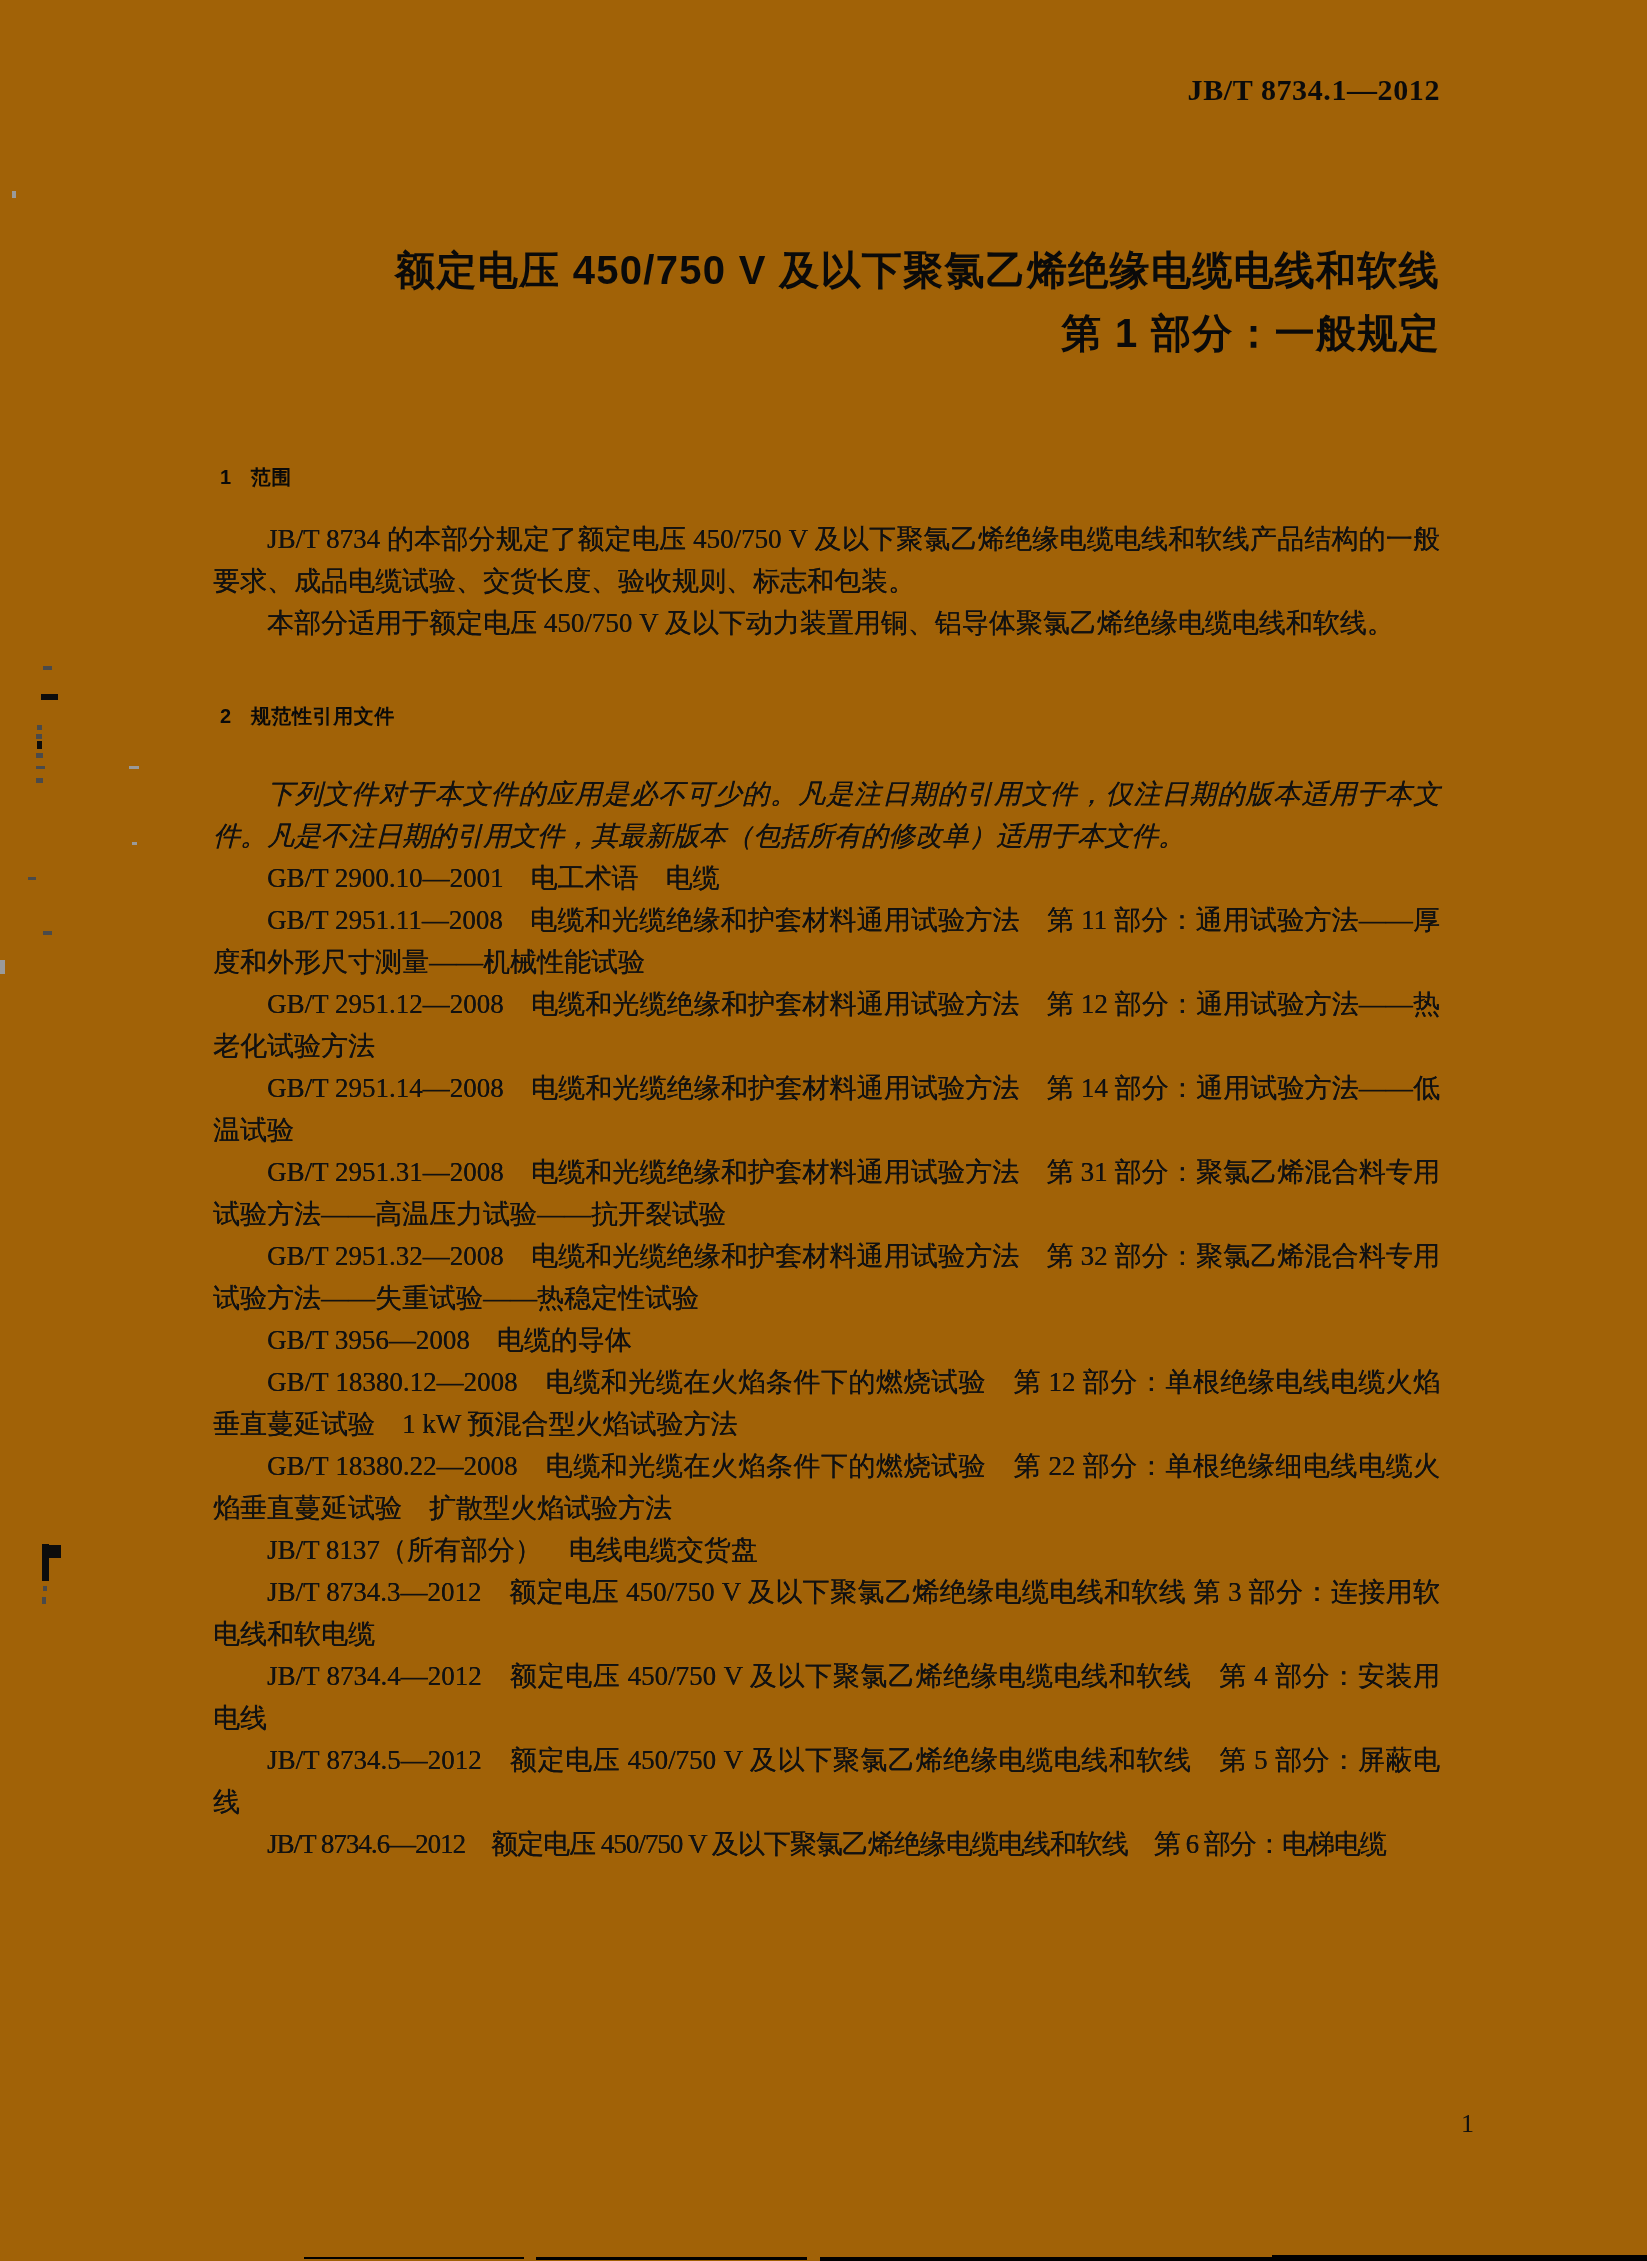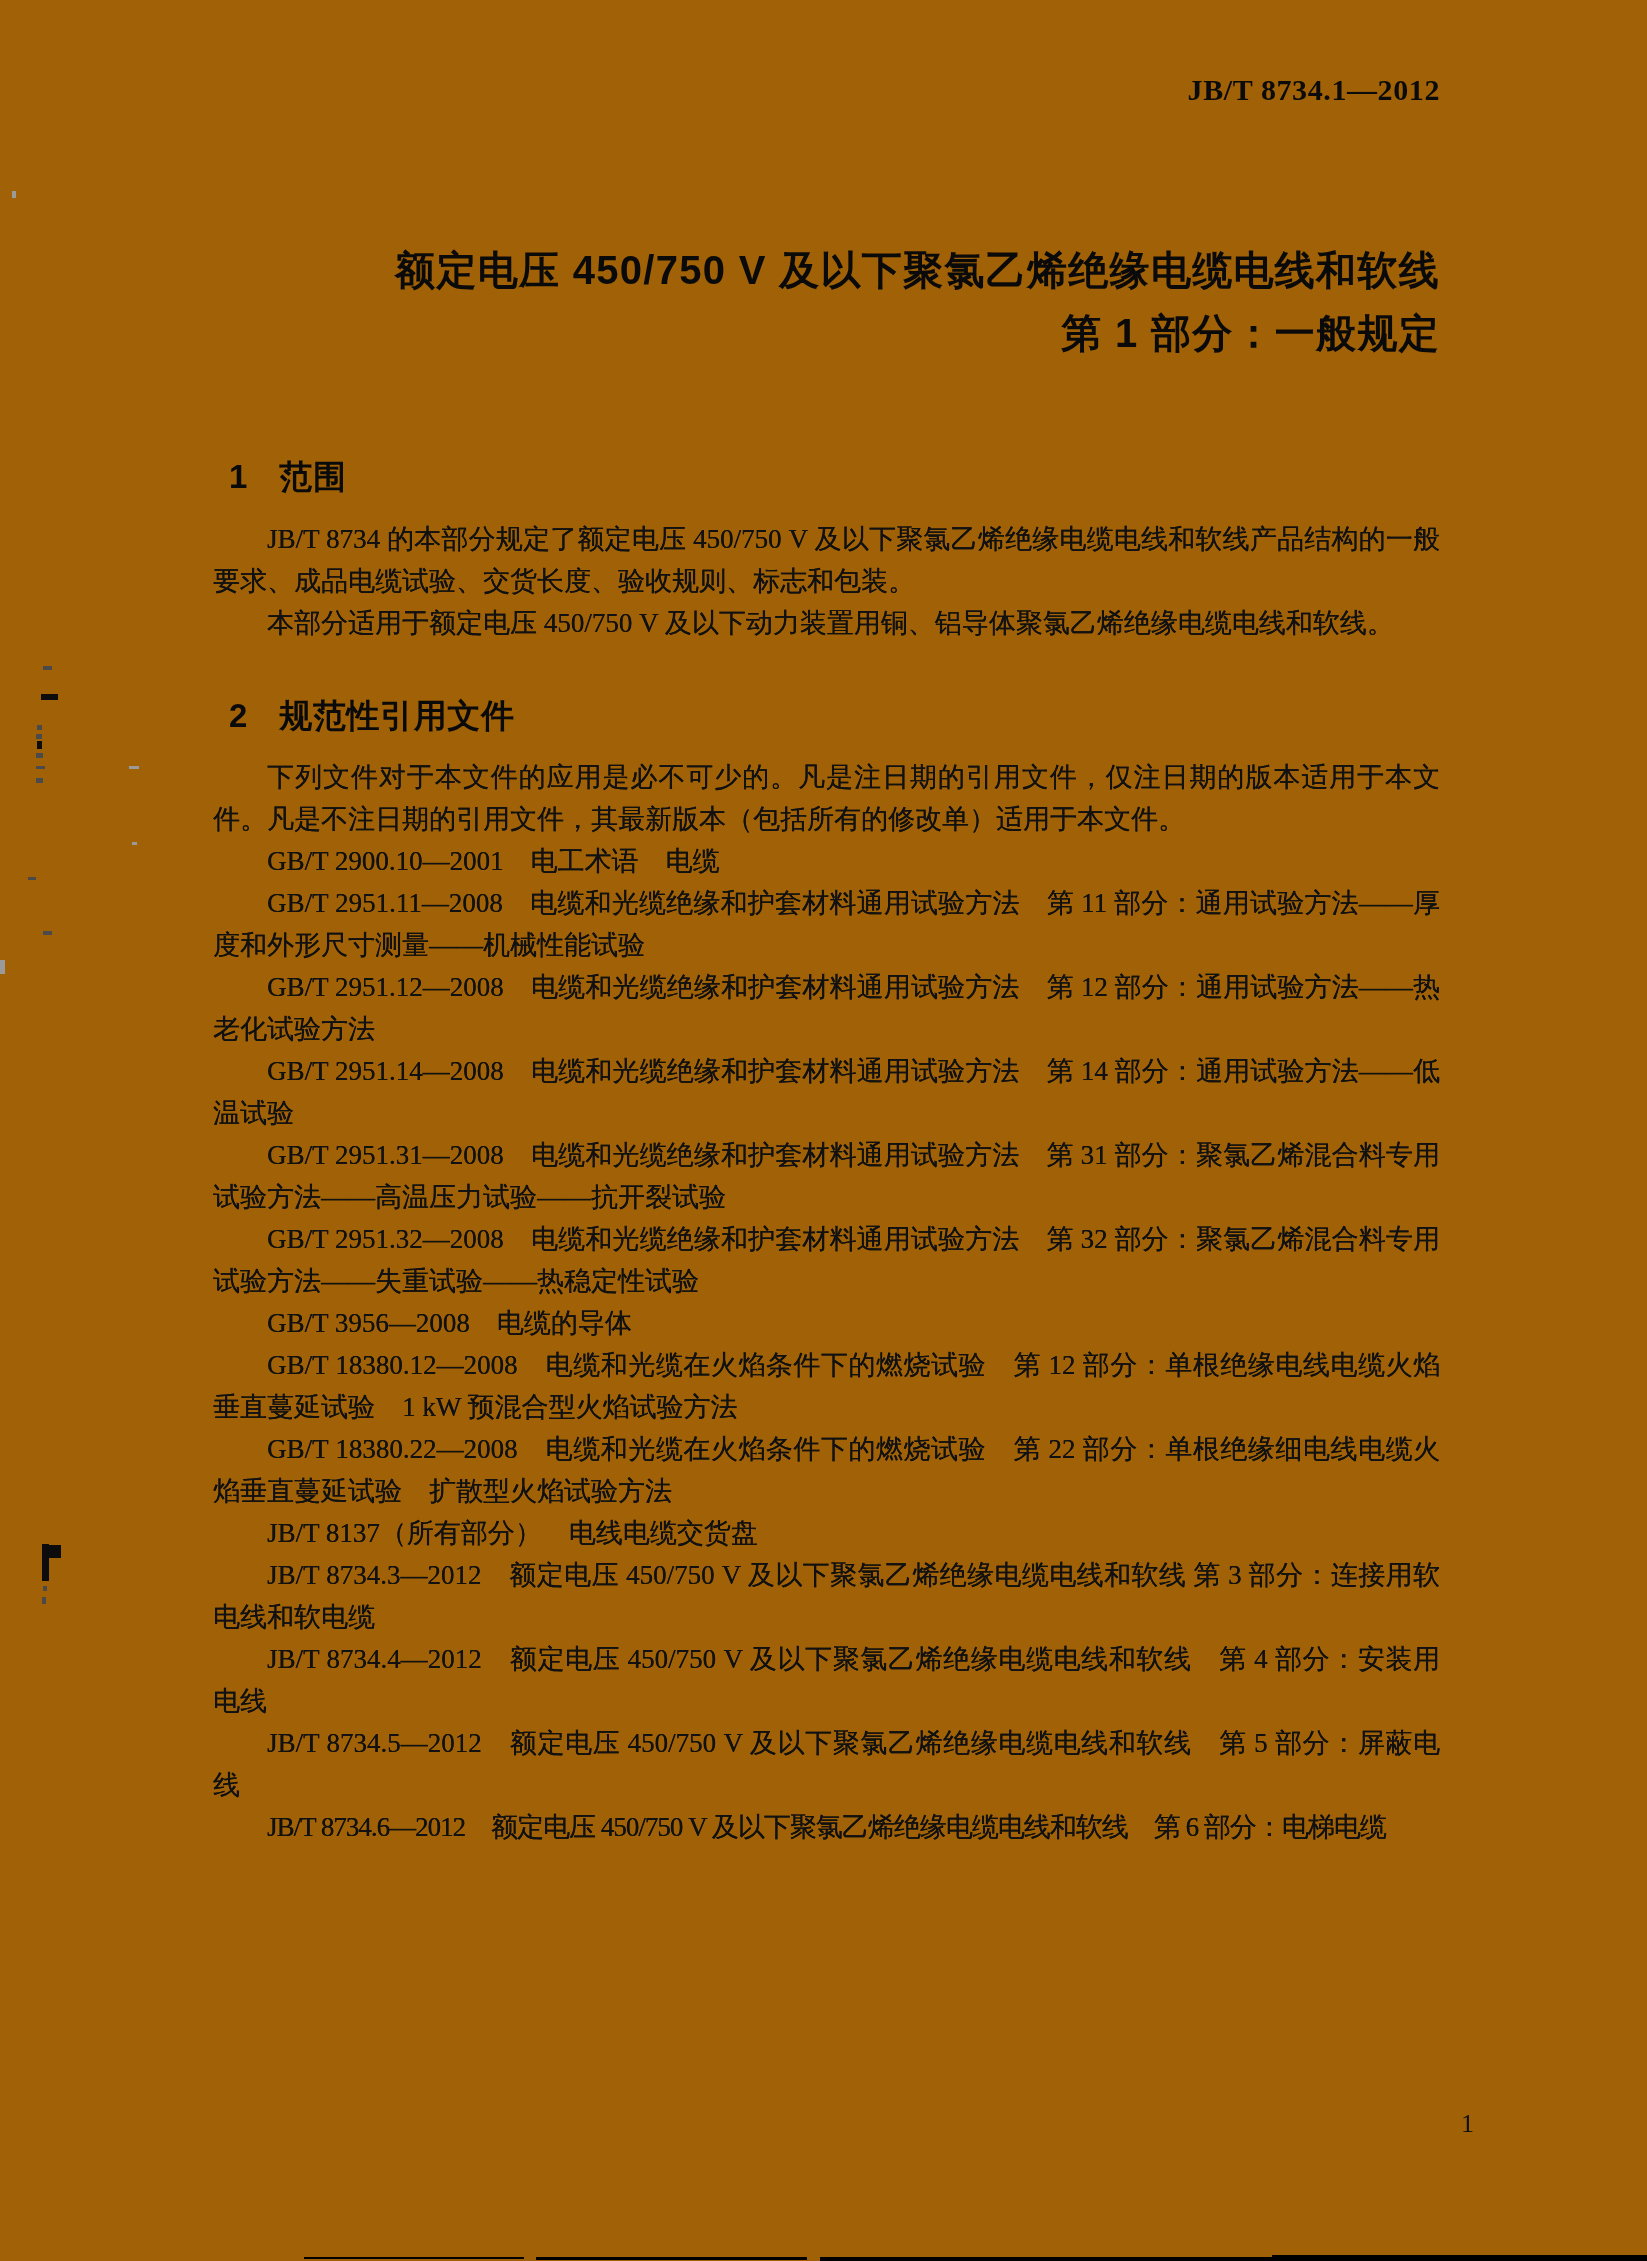--- a/index.html
+++ b/index.html
@@ -30,43 +30,43 @@
     text-align:right;
     font-family:"Liberation Sans","DejaVu Sans",sans-serif;
     font-weight:700;
     font-size:40px;
     line-height:63px;
     letter-spacing:1.3px;
     color:#0a0a0a;
   }
   
   .sec-heading{
-    margin:16px;
+    margin:7px;
     font-family:"Liberation Sans","DejaVu Sans",sans-serif;
     font-weight:700;
-    font-size:33px;
+    font-size:20px;
     line-height:32px;
     letter-spacing:0.6px;
     color:#0a0a0a;
   }
   .sec-heading .sec-num{margin-right:0.95em;}
   .mt-s1{margin-top:96px;}
   .mt-s2{margin-top:56px;}
   
   .body-p{
     margin:0;
     font-size:27px;
     line-height:42px;
     text-align:justify;
     text-indent:2em;
     color:#111111;
     text-shadow:0.2px 0.2px 0 currentColor;
   }
   .mt-p{margin-top:25px;}
-  .mt-p2{margin-top:24px;}
+  .mt-p2{margin-top:41px;font-style:italic;}
   .tight{letter-spacing:-1px;}
   
   .page-num{
     position:absolute;
     left:1461px;top:2111px;
     font-size:26px;line-height:1;
     font-family:"Liberation Serif","DejaVu Serif",serif;
     color:#101010;
   }
   

